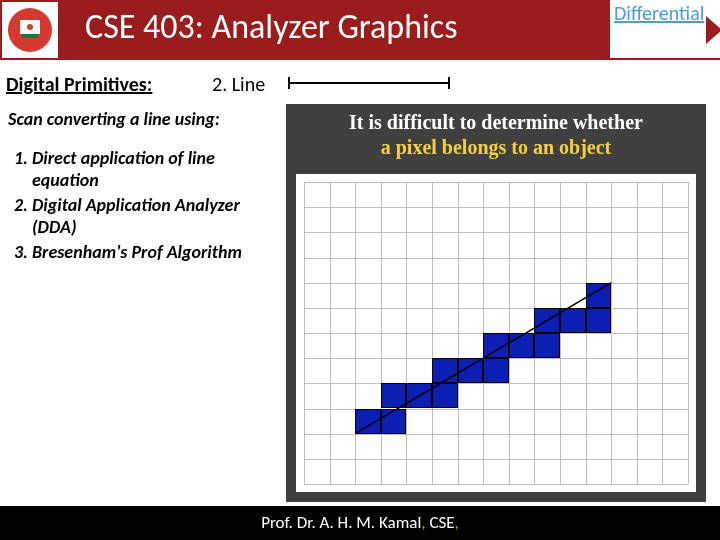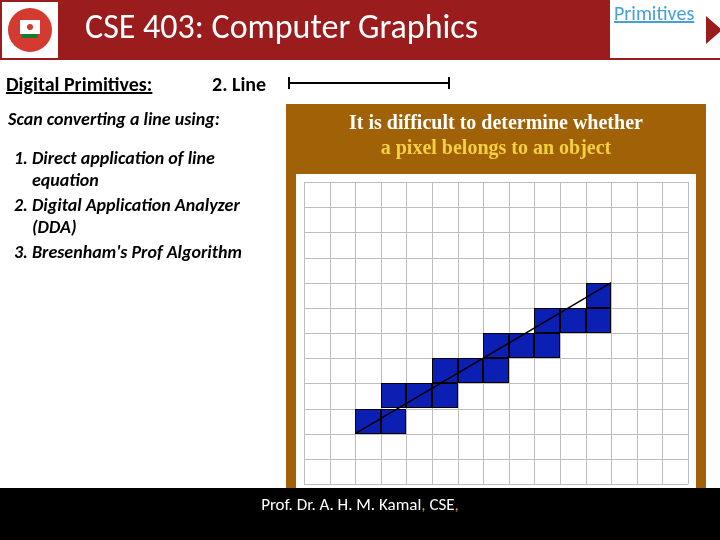--- a/index.html
+++ b/index.html
@@ -72,21 +72,21 @@
     font-size: 20px;
     font-weight: bold;
     text-decoration: underline;
     color: #000;
   }
   .subhead {
     position: absolute;
     top: 72px;
     left: 212px;
     font-size: 20px;
-    font-weight: bold;
+    font-weight: normal;
     color: #000;
   }
   .line-glyph {
     position: absolute;
     top: 72px;
     left: 284px;
     width: 170px;
     height: 22px;
   }
   .line-glyph .hrz {
@@ -116,21 +116,21 @@
     font-weight: bold;
   }
   .body-text ol li { margin-bottom: 2px; font-style: italic; }
   .body-text ol li span { font-weight: bold; }
   .figure {
     position: absolute;
     top: 104px;
     left: 286px;
     width: 420px;
     height: 398px;
-    background: #a16207;
+    background: #404040;
   }
   .caption {
     position: absolute;
     top: 6px;
     left: 18px;
     right: 18px;
     text-align: center;
     font-size: 20px;
     color: #fff;
     line-height: 1.25;
@@ -160,21 +160,21 @@
   .diag {
     position: absolute;
     left: 0; top: 0; width: 100%; height: 100%;
     pointer-events: none;
   }
   .footer {
     position: absolute;
     bottom: 0;
     left: 0;
     width: 720px;
-    height: 52px;
+    height: 34px;
     background: #000;
   }
   .footer-text {
     position: absolute;
     left: 0; right: 0;
     text-align: center;
     top: 6px;
     font-size: 17px;
     color: #fff;
   }
@@ -185,23 +185,23 @@
 
 <div class="header">
   <div class="logo">
     <svg viewBox="0 0 48 48">
       <circle cx="24" cy="24" r="22" fill="#d43a2f"></circle>
       <rect x="14" y="14" width="20" height="14" fill="#fff"></rect>
       <rect x="16" y="28" width="16" height="4" fill="#167a2f"></rect>
       <circle cx="24" cy="21" r="3" fill="#d43a2f"></circle>
     </svg>
   </div>
-  <div class="title">CSE 403: Computer Graphics</div>
+  <div class="title">CSE 403: Analyzer Graphics</div>
   <div class="corner">
-    <div class="corner-l2">Primitives</div>
+    <div class="corner-l2">Differential</div>
     <div class="tri"></div>
   </div>
 </div>
 
 <div class="section-head">Digital Primitives:</div>
 <div class="subhead">2. Line</div>
 <div class="line-glyph">
   <div class="hrz"></div>
     <div class="tick-l"></div>
     <div class="tick-r"></div>

